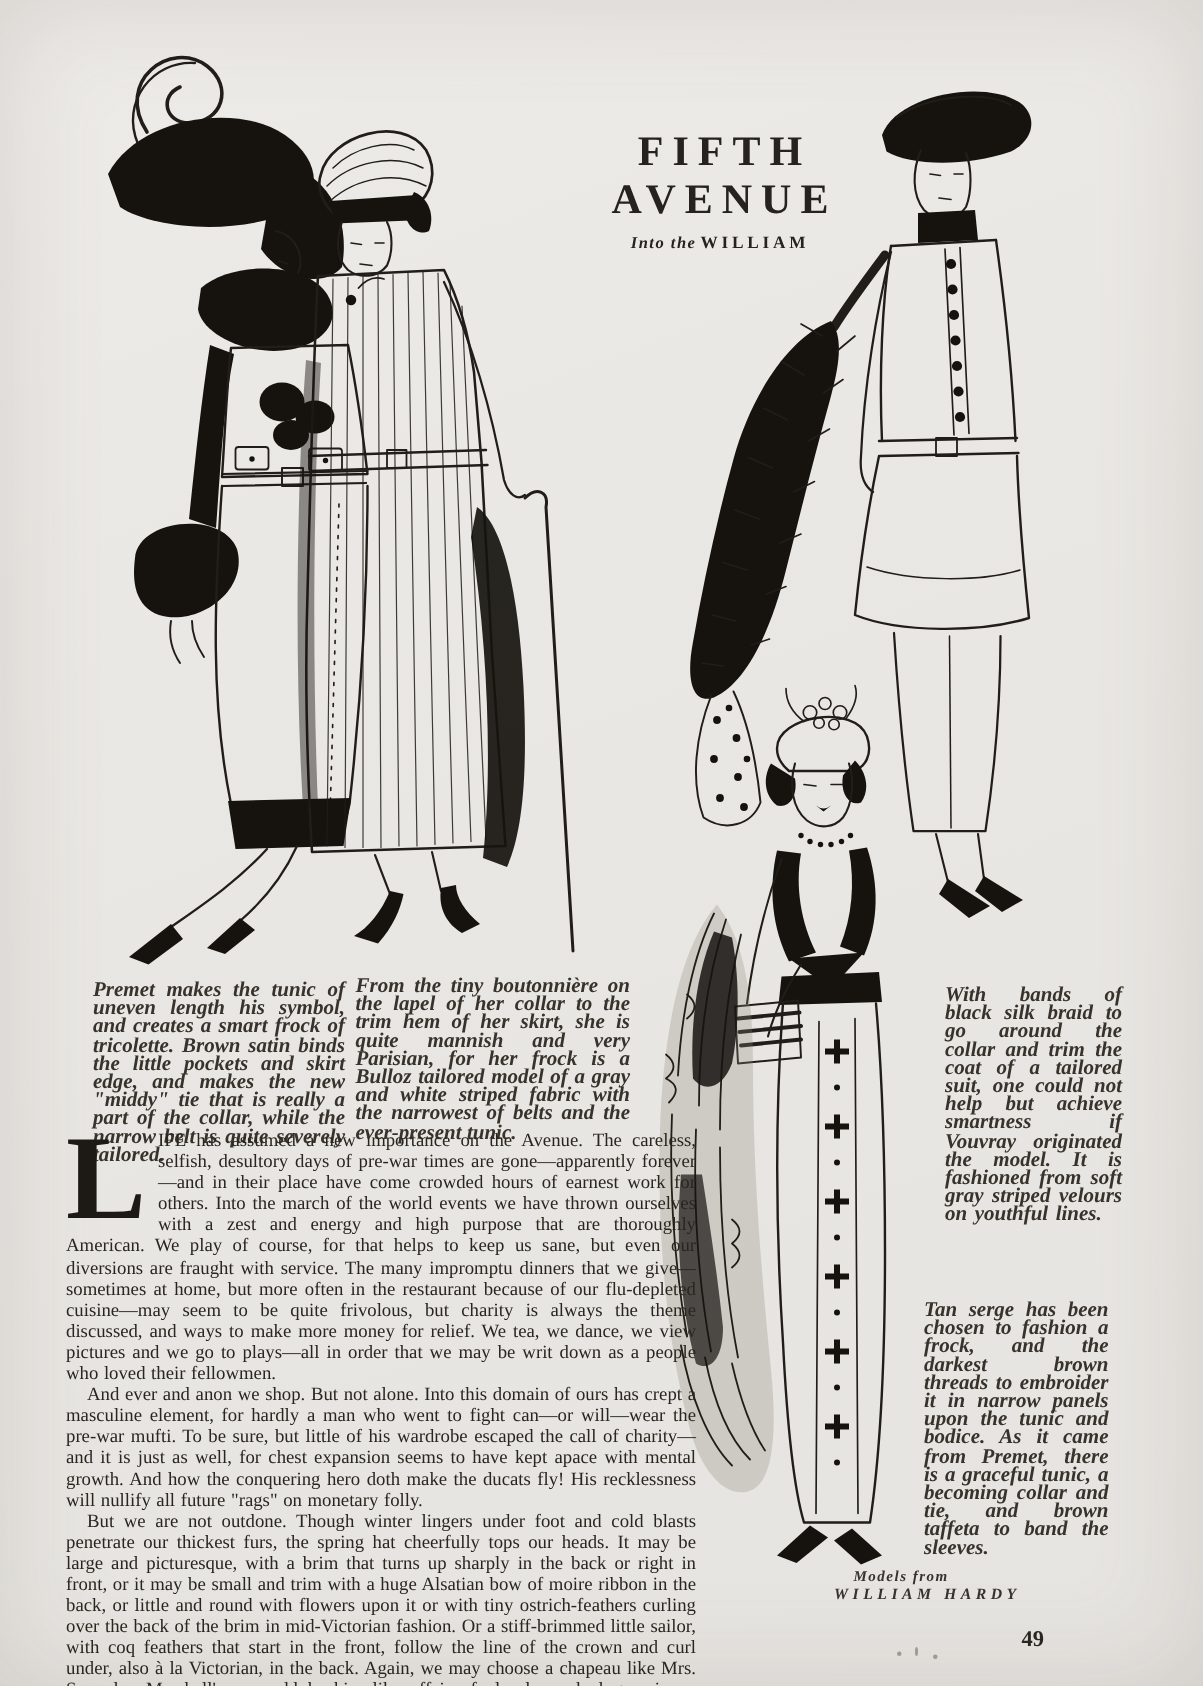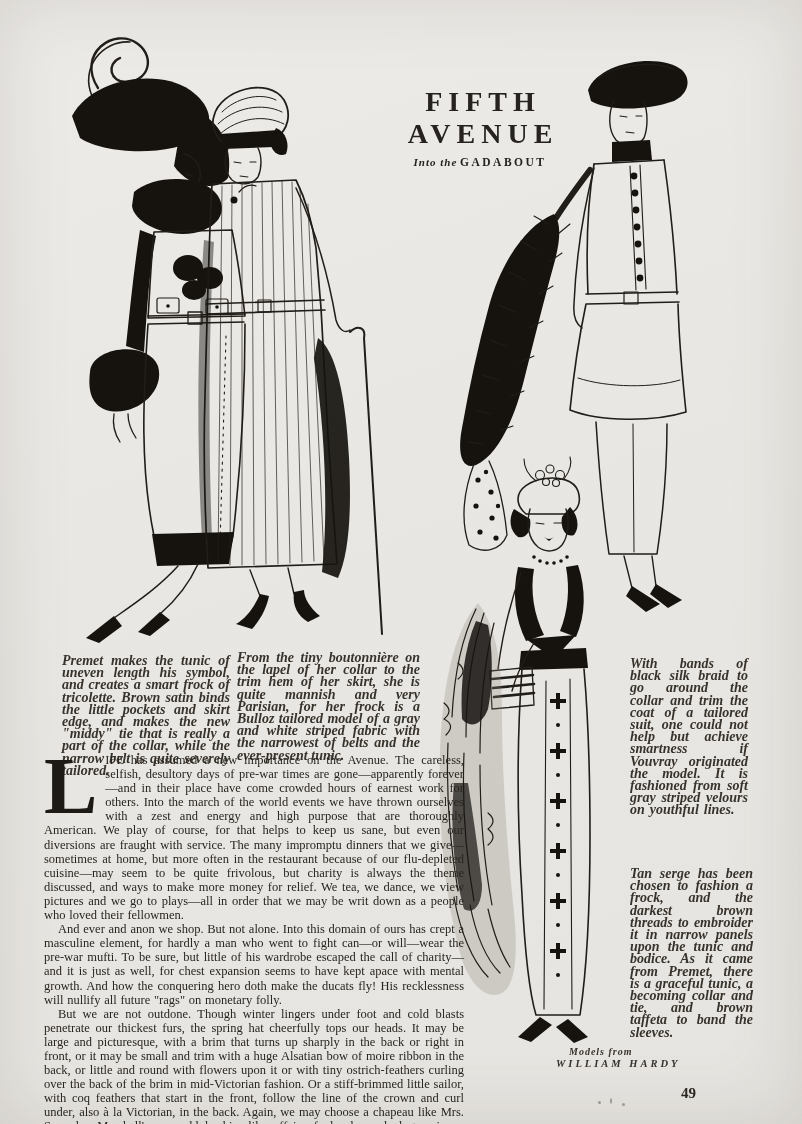--- a/index.html
+++ b/index.html
@@ -20,21 +20,21 @@
   .byline .pre{font-style:italic;font-weight:bold;letter-spacing:1px;}
   .byline .name{font-weight:bold;letter-spacing:2.5px;font-size:11.5px;}
   
   .cap{
     position:absolute;font-weight:bold;font-style:italic;
     font-size:14px;line-height:12.2px;text-align:justify;color:#37322b;
   }
   .cap-left{left:62px;top:655px;width:168px;}
   .cap-center{left:237px;top:652px;width:183px;}
   .cap-rt{left:630px;top:658px;width:118px;word-spacing:1.5px;}
-  .cap-rb{left:630px;top:868px;width:123px;word-spacing:1px;}
+  .cap-rb{left:616px;top:868px;width:123px;word-spacing:1px;}
   
   .article{position:absolute;left:44px;top:753px;width:420px;
     font-size:12.5px;line-height:14.1px;text-align:justify;word-spacing:.6px;}
   .article p{margin:0;}
   .article p + p{text-indent:14px;}
   .dropcap{float:left;font-size:80px;line-height:62px;height:66px;
     font-weight:bold;padding:2px 8px 0 0;color:#1d1a16;}
   
   .credits{position:absolute;left:556px;top:1046px;width:160px;
     font-style:italic;font-weight:bold;font-size:10px;line-height:12px;color:#37322b;}
@@ -50,21 +50,21 @@
 </style>
 </head>
 <body>
 
 <div class="page">
 
   <div class="masthead">
     <div class="title2">FIFTH AVENUE</div>
     <div class="byline">
       <span class="pre">Into the</span>
-      <span class="name">GADABOUT</span>
+      <span class="name">WILLIAM</span>
     </div>
   </div>
 
   <div class="illo" style="left:36px;top:16px;width:392px;height:636px;">
     <svg width="392" height="636" viewBox="0 0 392 636">
 
       <path class="ink" stroke-width="2.4" d="M62,72 C40,38 78,10 102,28 C120,42 112,66 90,66 C74,66 70,48 84,42"></path>
       <path class="ink" stroke-width="1.6" d="M56,80 C44,52 66,24 94,26"></path>
 
       <path class="fillink" d="M36,100 C56,62 122,52 154,74 C174,88 178,106 168,120 C132,142 68,138 44,122 Z"></path>

